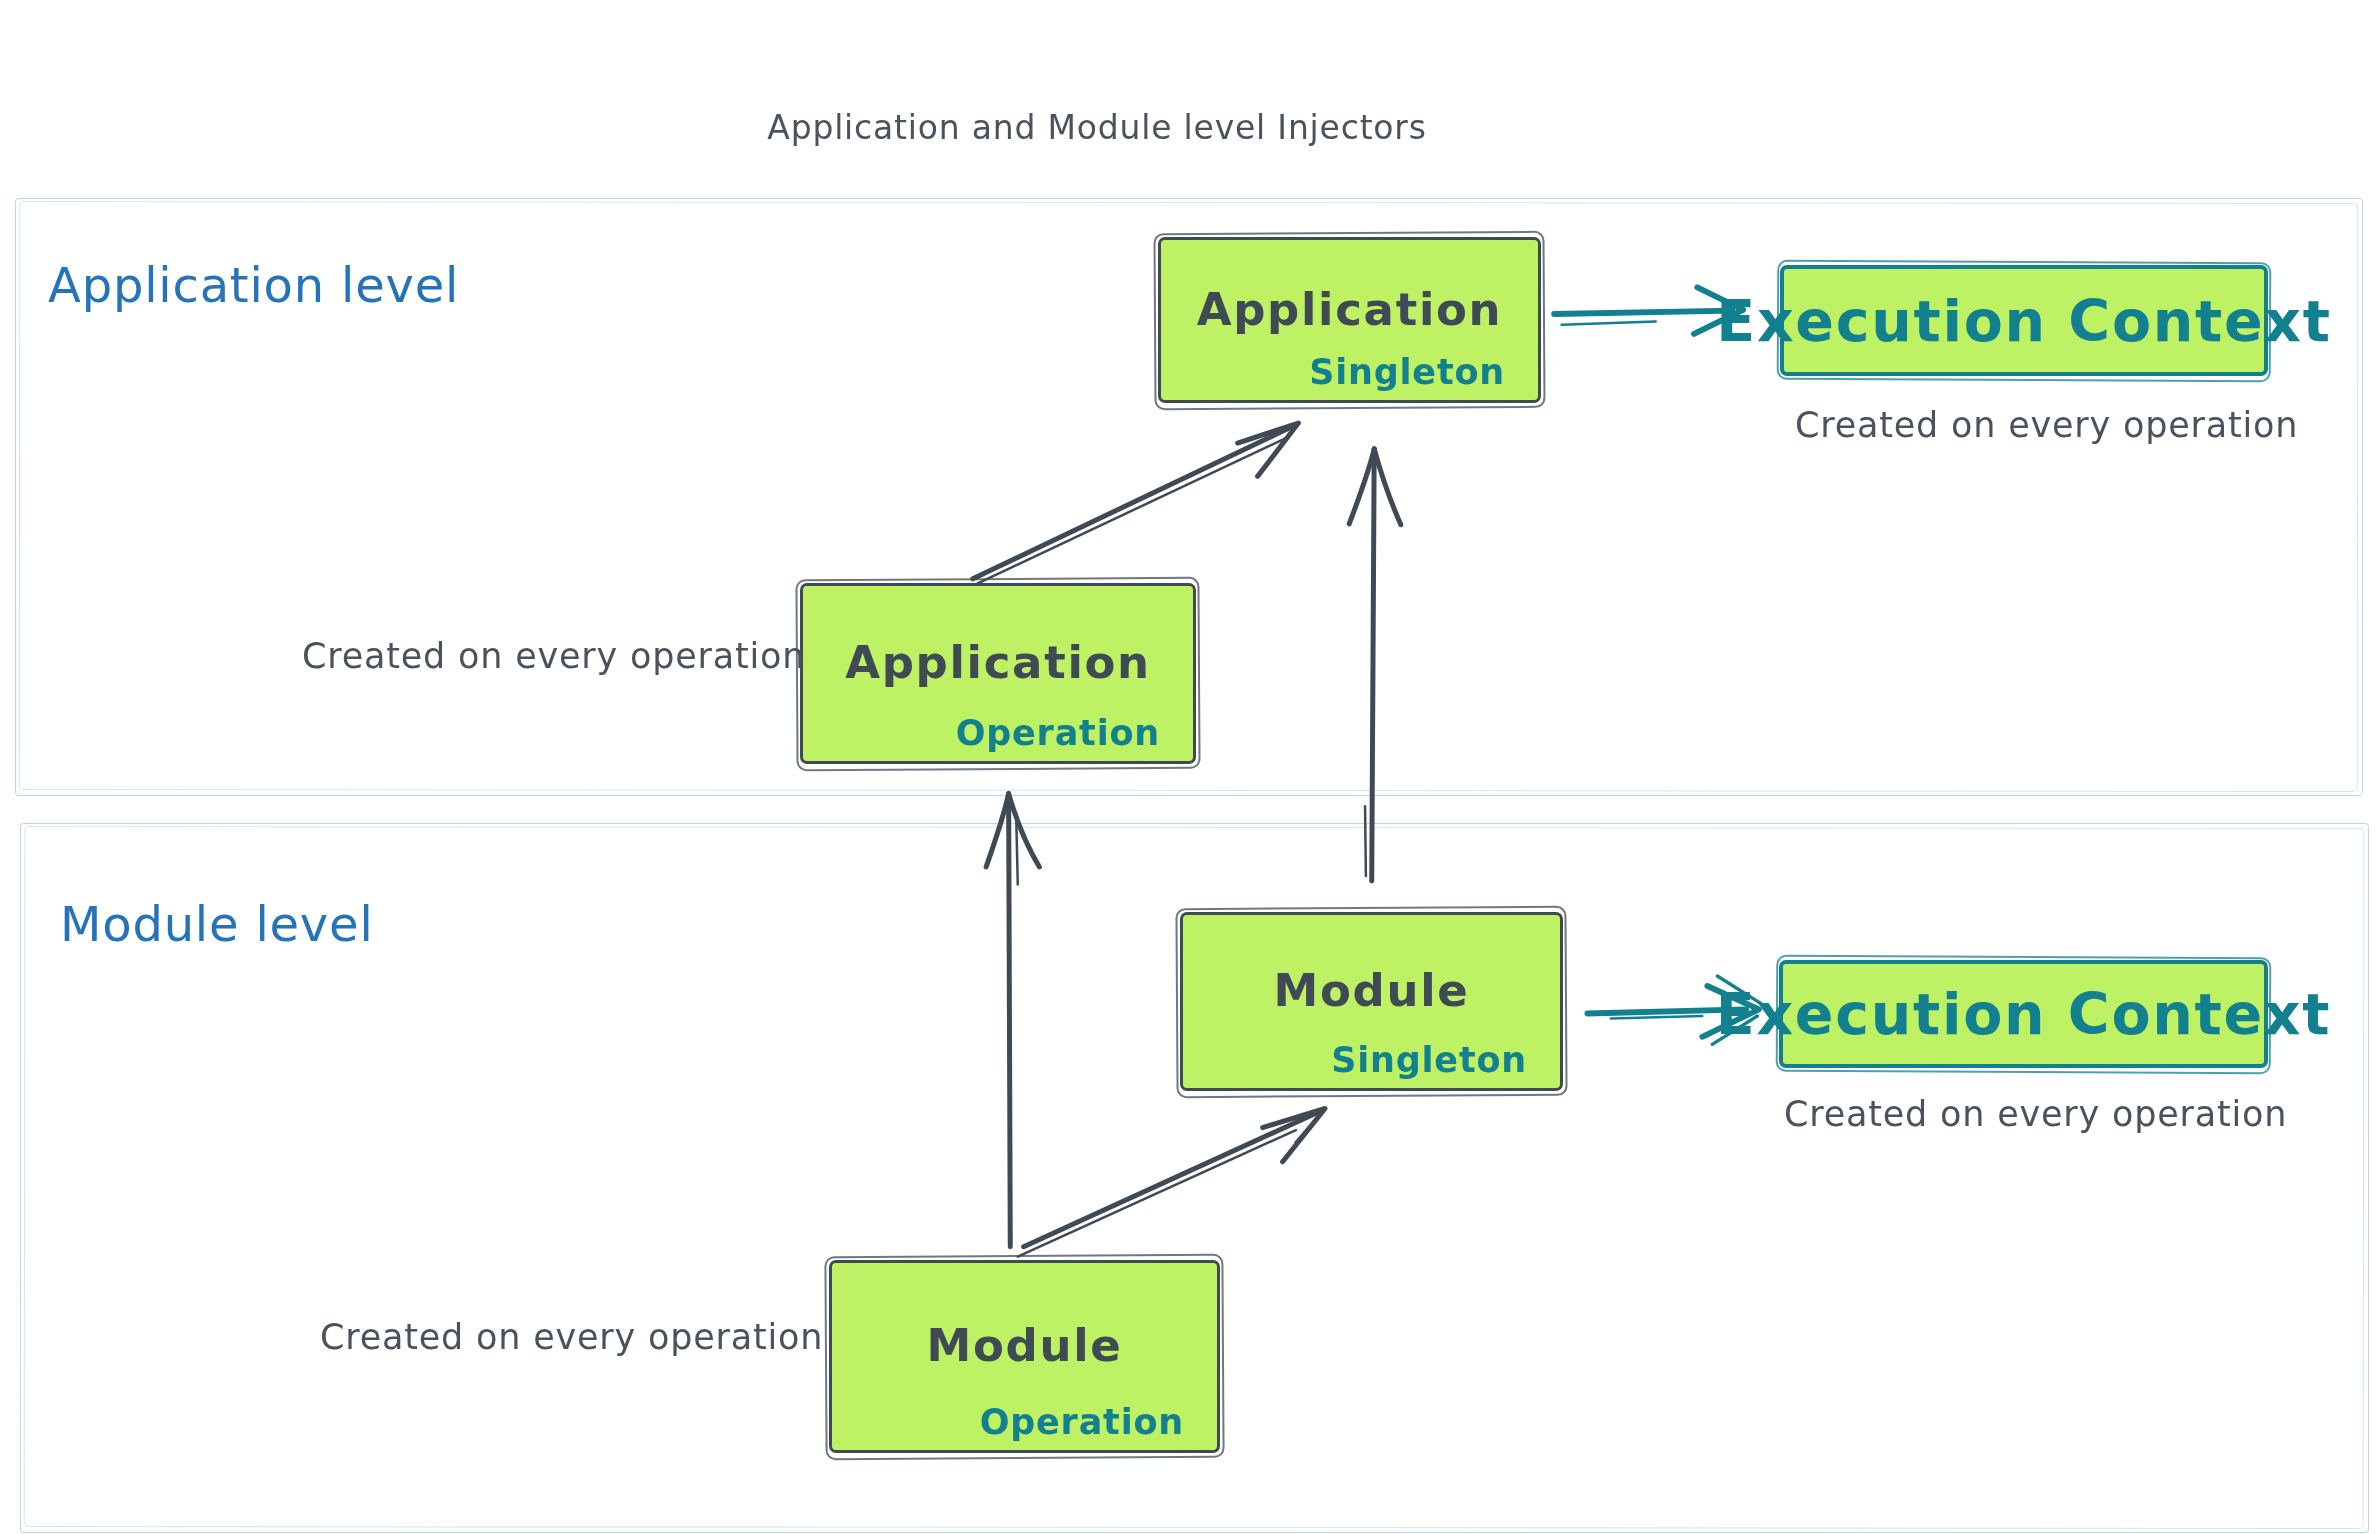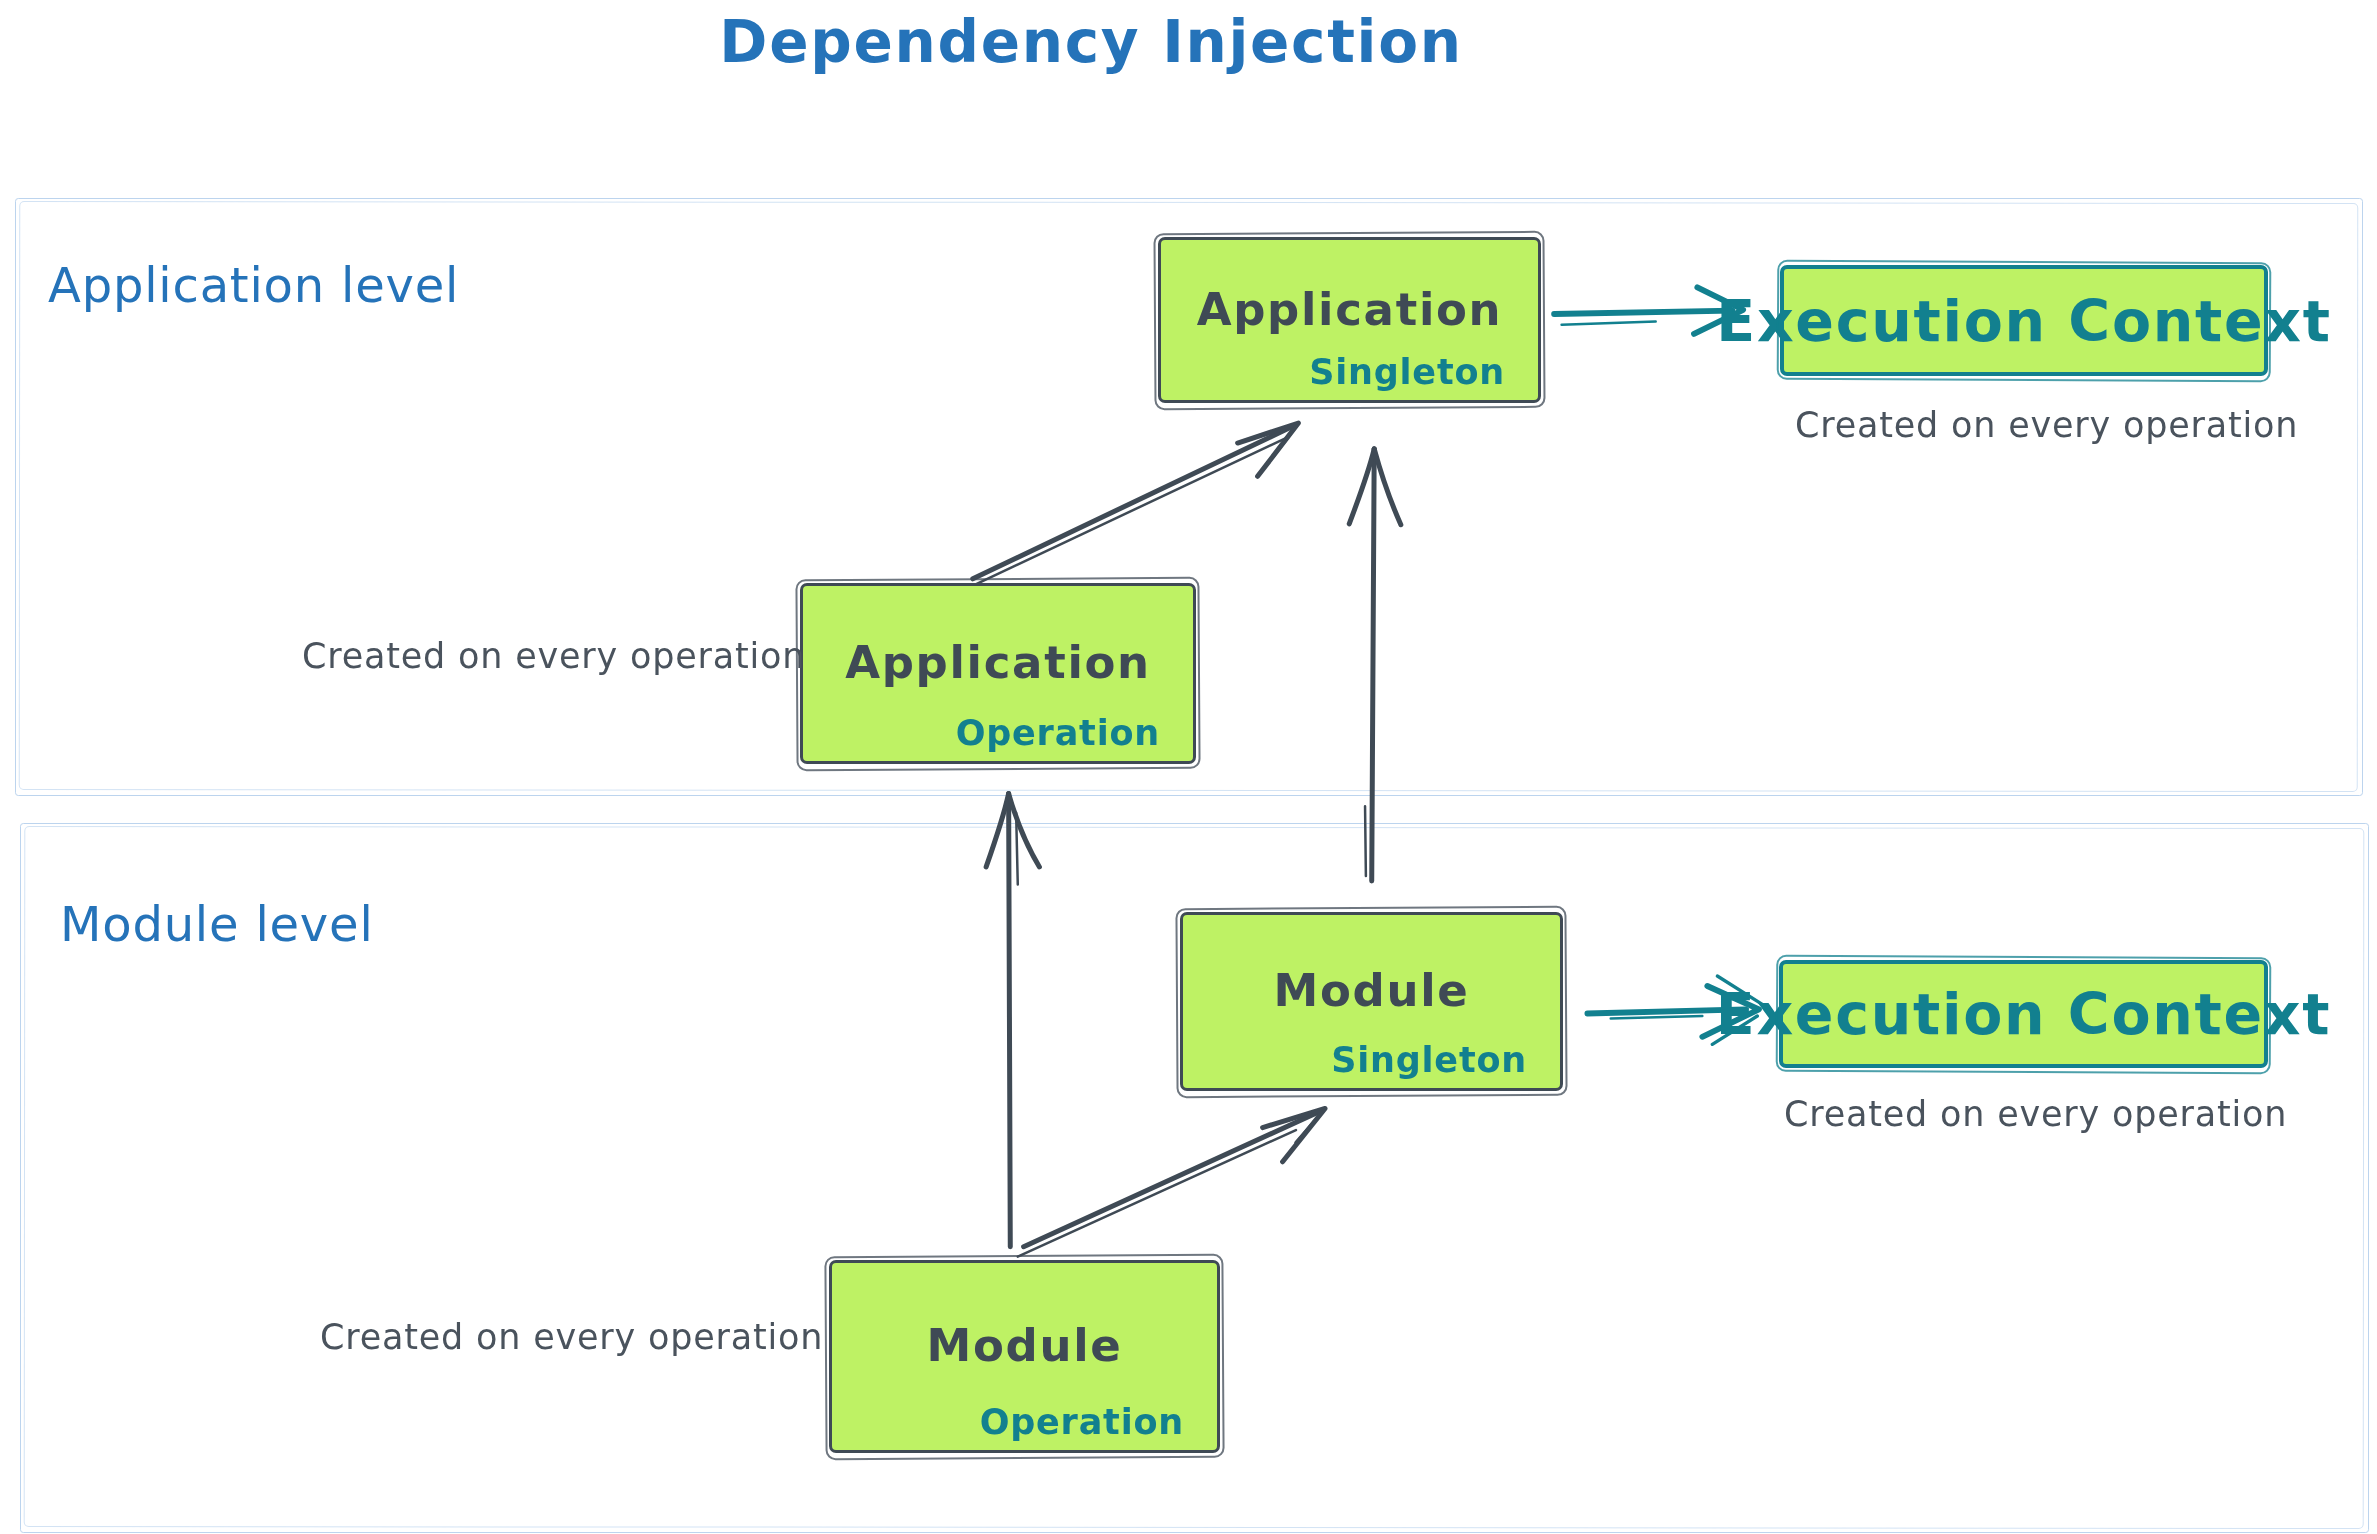--- a/index.html
+++ b/index.html
@@ -60,21 +60,21 @@
   
   svg.arrows{position:absolute;left:0;top:0;pointer-events:none;}
   .s-ink{stroke:var(--ink);fill:none;stroke-linecap:round;stroke-linejoin:round;}
   .s-teal{stroke:var(--teal);fill:none;stroke-linecap:round;stroke-linejoin:round;}
 </style>
 </head>
 <body>
 
 <div class="canvas">
 
-  <div class="title">Dependency Injection</div>
+  <div class="subtitle">Application and Module level Injectors</div>
 
   <section class="container" id="app-container"></section>
   <section class="container" id="module-container"></section>
 
   <div class="section-label" id="app-label">Application level</div>
   <div class="section-label" id="module-label">Module level</div>
 
   <svg class="arrows" width="2377" height="1534" viewBox="0 0 2854 1842">
     <g>
       <path class="s-teal" stroke-width="7" d="M1866 377 L2080 373"></path>

